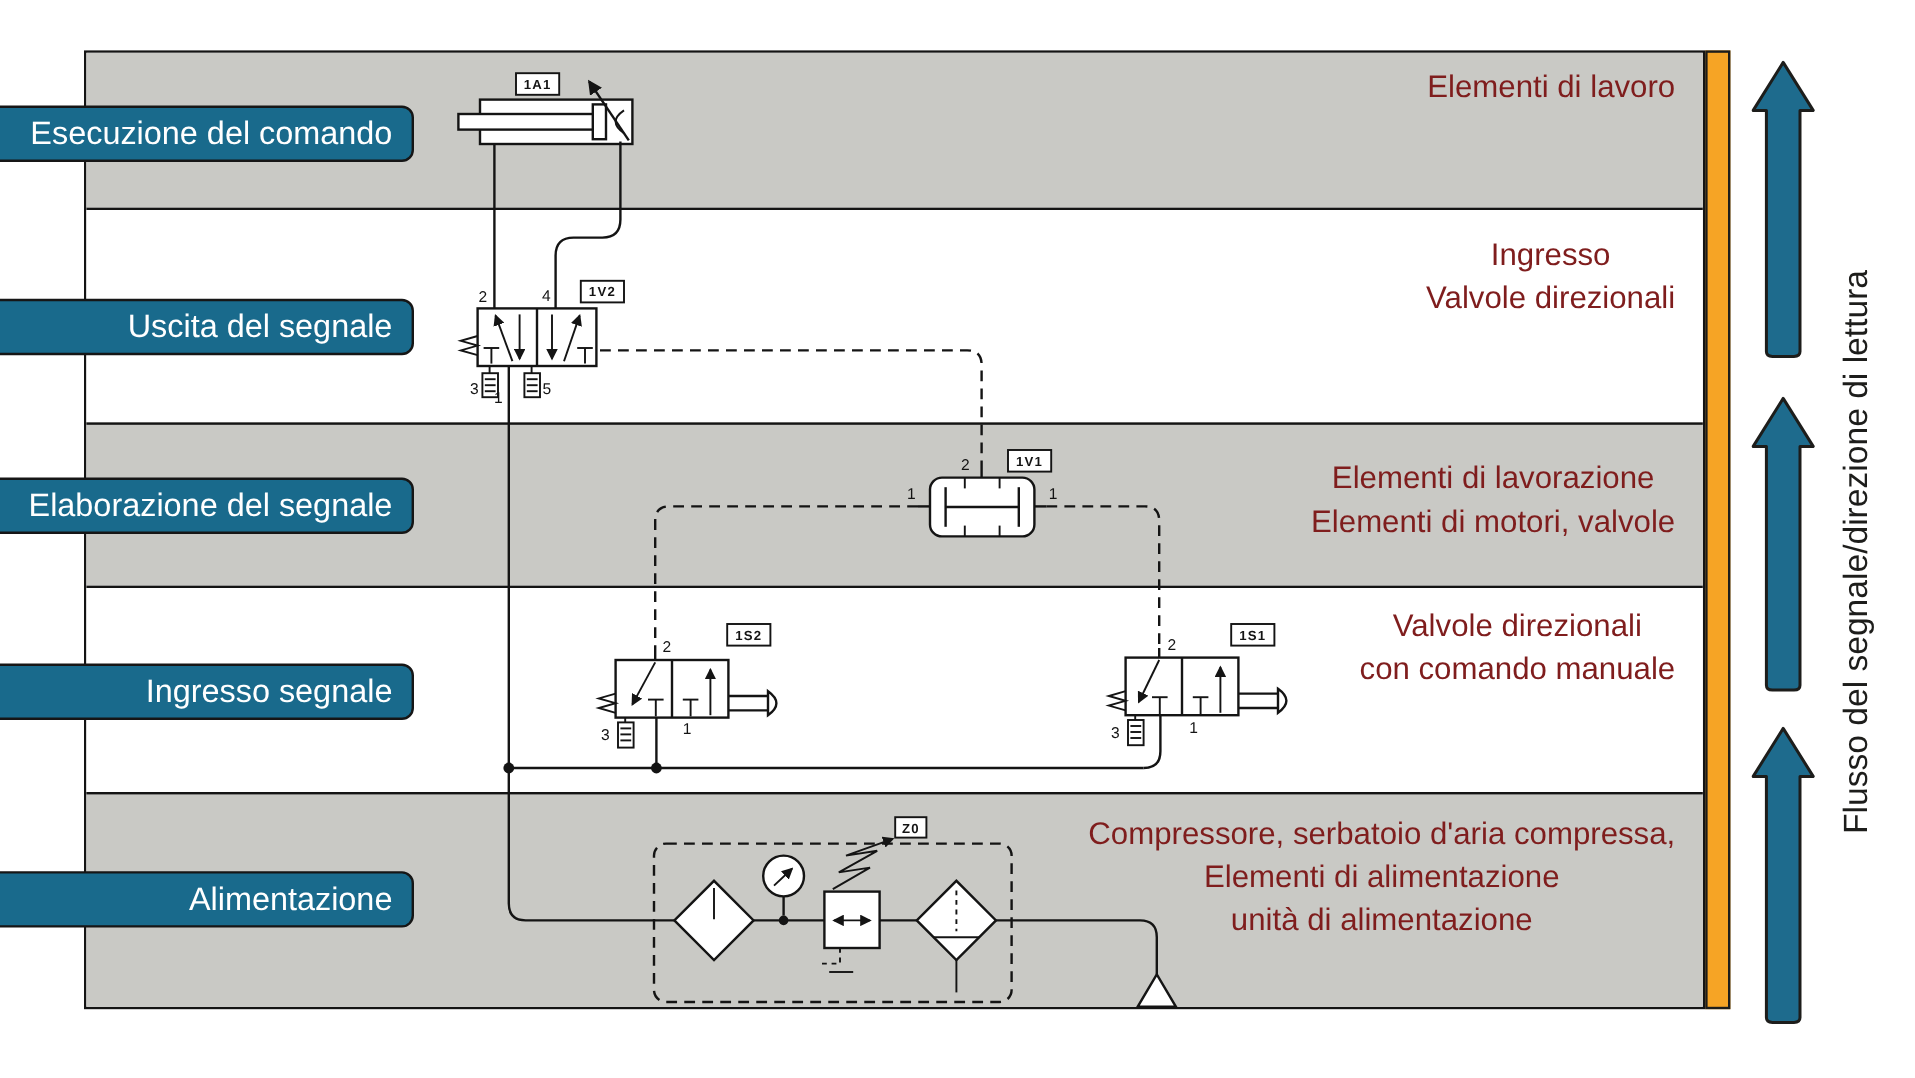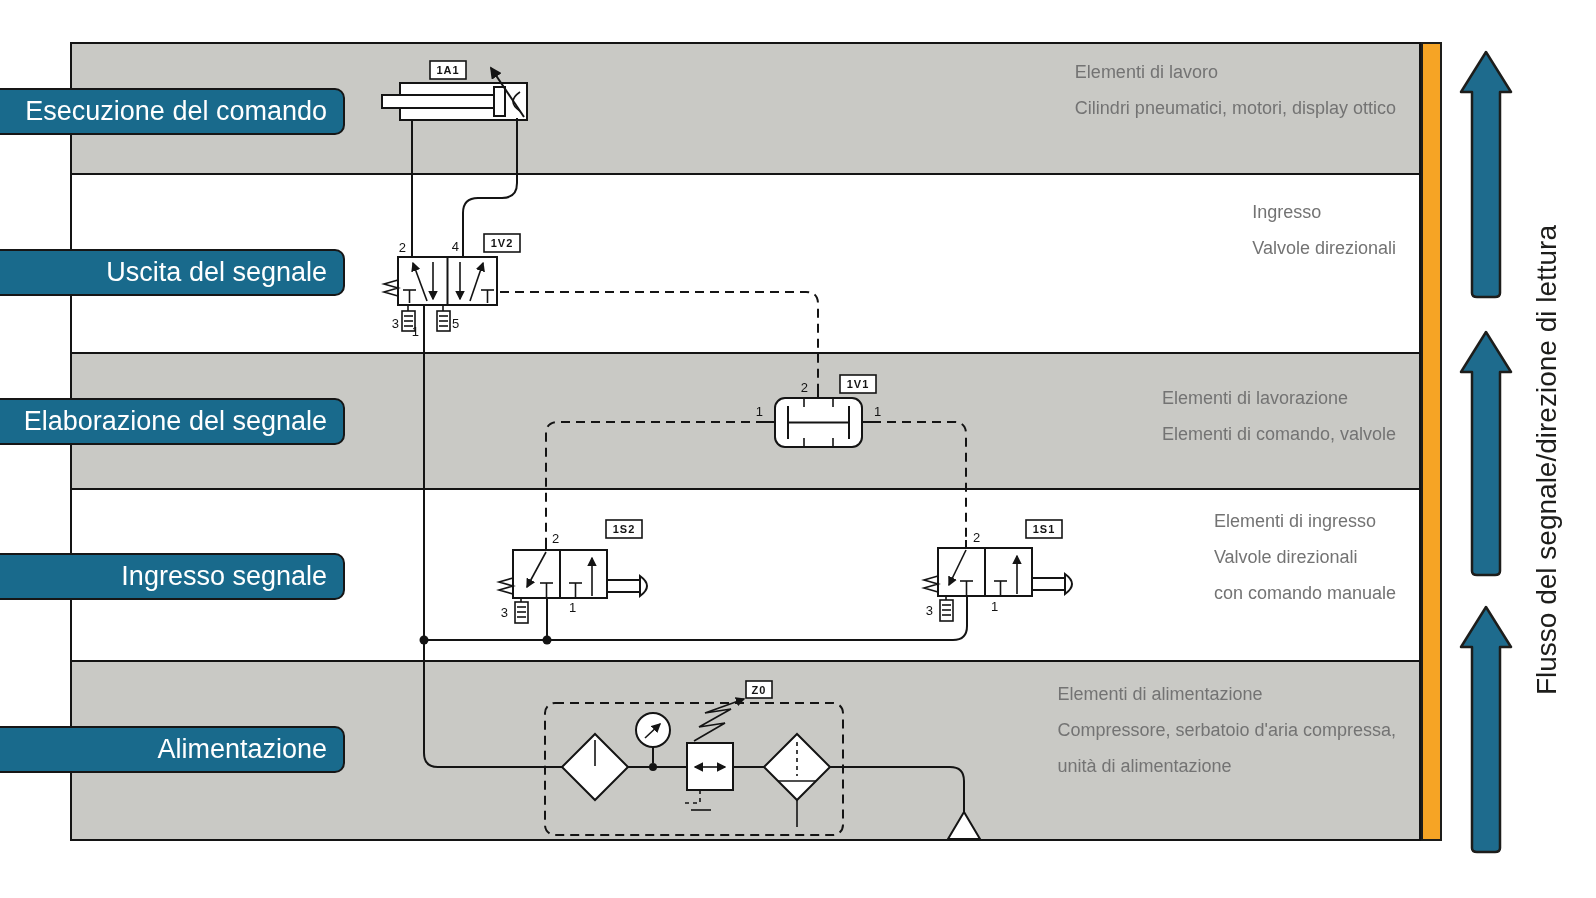--- a/index.html
+++ b/index.html
@@ -17,22 +17,22 @@
   .badge{position:absolute;left:-12px;width:357px;height:47px;background:#196a8c;
          border:2px solid #161616;border-radius:10px;box-sizing:border-box;
          display:flex;align-items:center;justify-content:flex-end;padding-right:16px;
          color:#ffffff;font-size:27px;z-index:5;}
   .badge.y1{top:88px;}
   .badge.y2{top:249px;}
   .badge.y3{top:398px;}
   .badge.y4{top:553px;}
   .badge.y5{top:726px;}
 
-  .desc{position:absolute;right:200px;text-align:left;font-size:18px;line-height:36px;
-        color:#737373;z-index:3;}
+  .desc{position:absolute;right:200px;text-align:center;font-size:26px;line-height:36px;
+        color:#7f1d1d;z-index:3;}
   .desc.d1{top:54px;}
   .desc.d2{top:194px;}
   .desc.d3{top:380px;}
   .desc.d4{top:503px;}
   .desc.d5{top:676px;}
   .desc span{display:block;}
 
   .orange-bar{position:absolute;left:1421px;top:42px;width:21px;height:799px;
               background:#f6a425;border:2px solid #1d1d1b;box-sizing:border-box;z-index:2;}
 
@@ -65,38 +65,36 @@
   </div>
 
   <div class="badge y1">Esecuzione del comando</div>
   <div class="badge y2">Uscita del segnale</div>
   <div class="badge y3">Elaborazione del segnale</div>
   <div class="badge y4">Ingresso segnale</div>
   <div class="badge y5">Alimentazione</div>
 
   <div class="desc d1">
     <span>Elementi di lavoro</span>
-    <span>Cilindri pneumatici, motori, display ottico</span>
   </div>
   <div class="desc d2">
     <span>Ingresso</span>
     <span>Valvole direzionali</span>
   </div>
   <div class="desc d3">
     <span>Elementi di lavorazione</span>
-    <span>Elementi di comando, valvole</span>
+    <span>Elementi di motori, valvole</span>
   </div>
   <div class="desc d4">
-    <span>Elementi di ingresso</span>
     <span>Valvole direzionali</span>
     <span>con comando manuale</span>
   </div>
   <div class="desc d5">
+    <span>Compressore, serbatoio d'aria compressa,</span>
     <span>Elementi di alimentazione</span>
-    <span>Compressore, serbatoio d'aria compressa,</span>
     <span>unità di alimentazione</span>
   </div>
 
   <div class="orange-bar"></div>
 
   <div class="flow-label">Flusso del segnale/direzione di lettura</div>
 
   <svg class="overlay" width="1596" height="898" viewBox="0 0 1596 898">
     <defs>
       <marker id="ah" viewBox="0 0 10 10" refX="8.5" refY="5" markerWidth="6" markerHeight="6" orient="auto-start-reverse">

